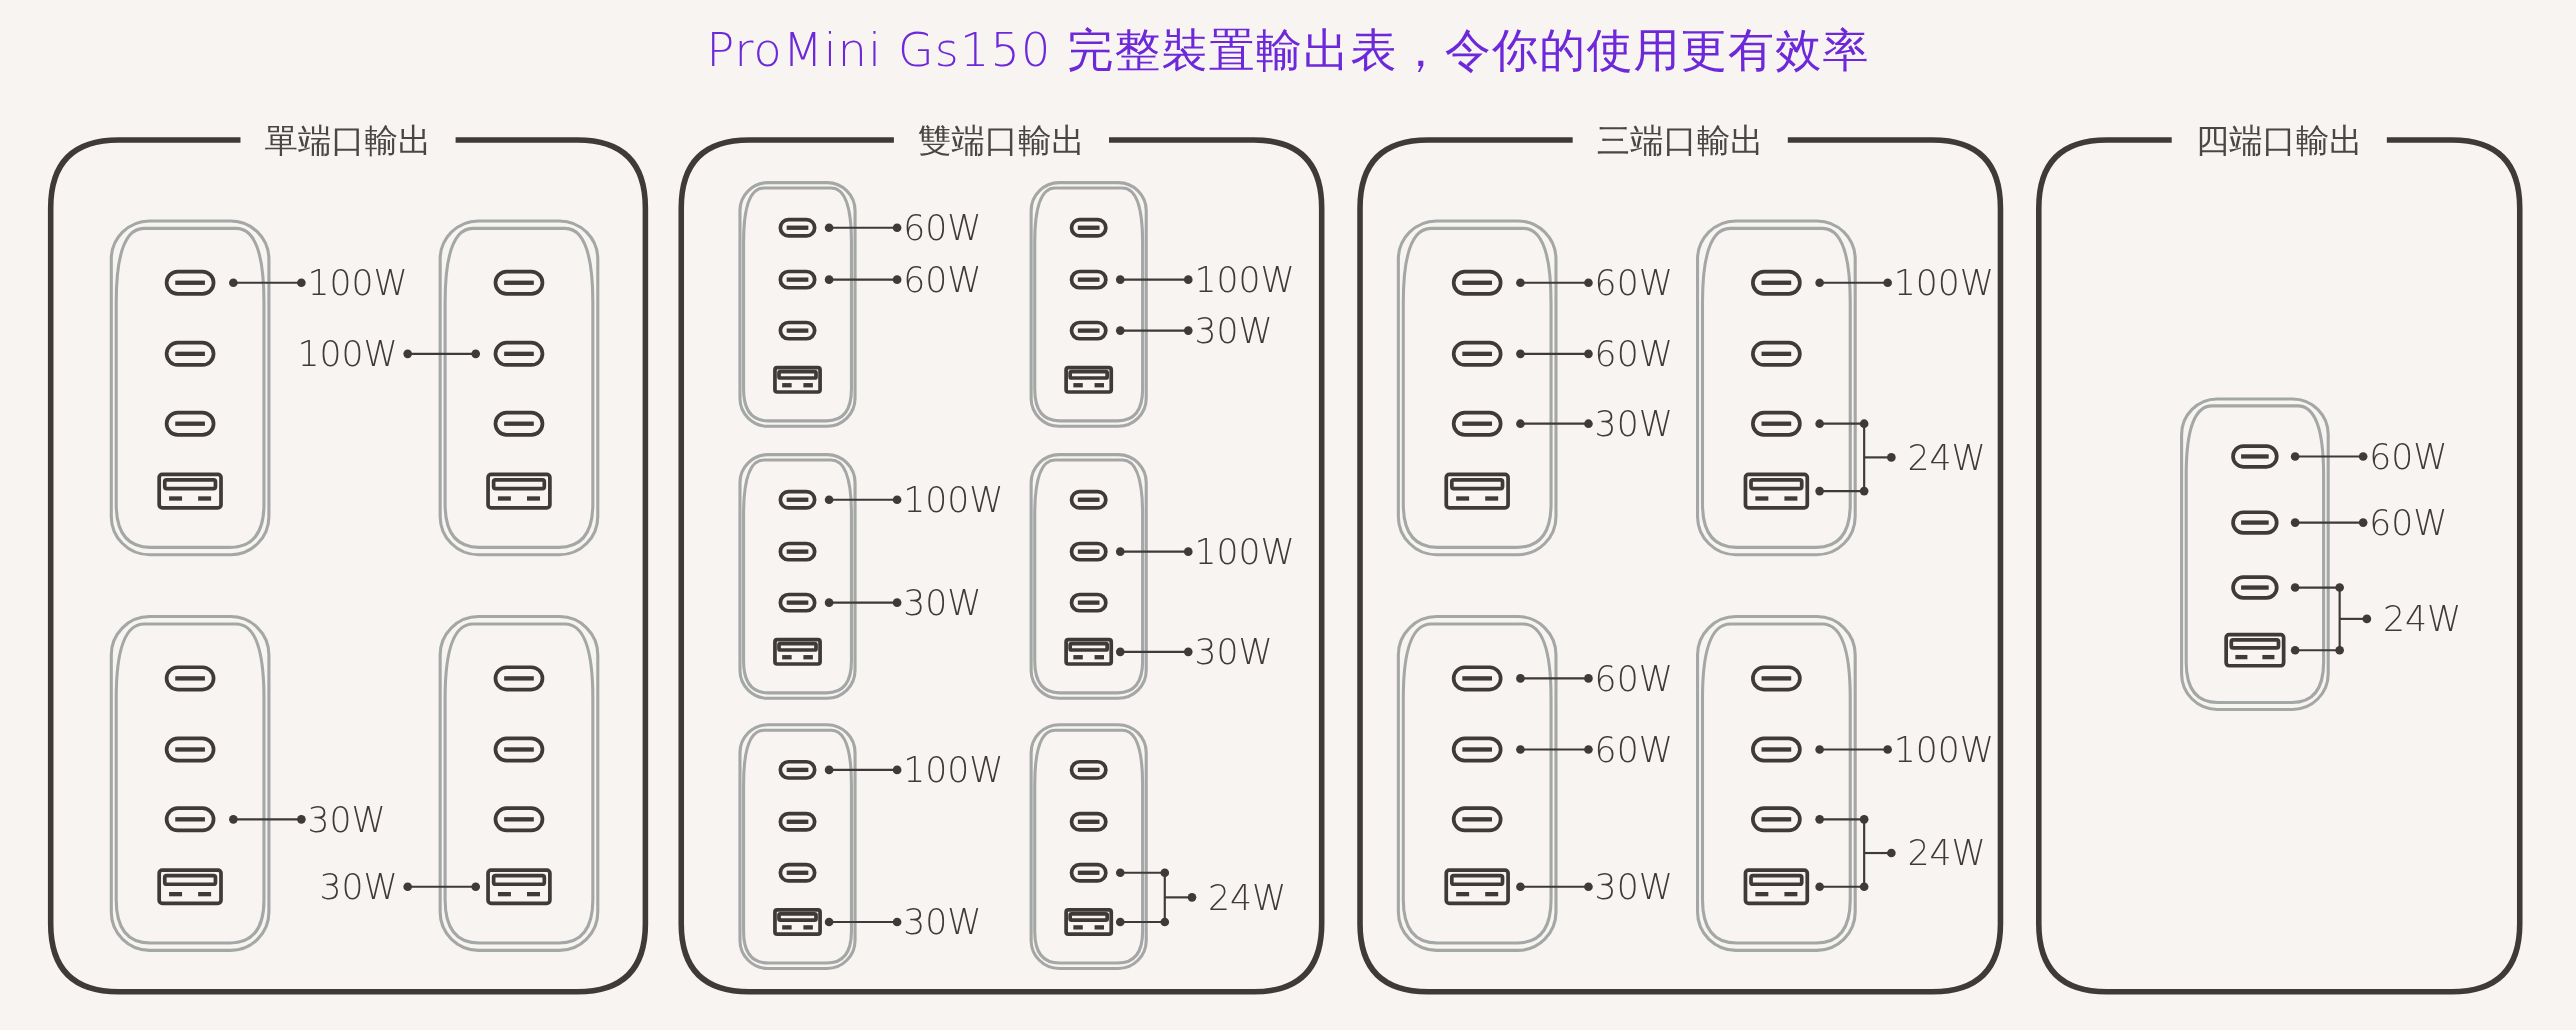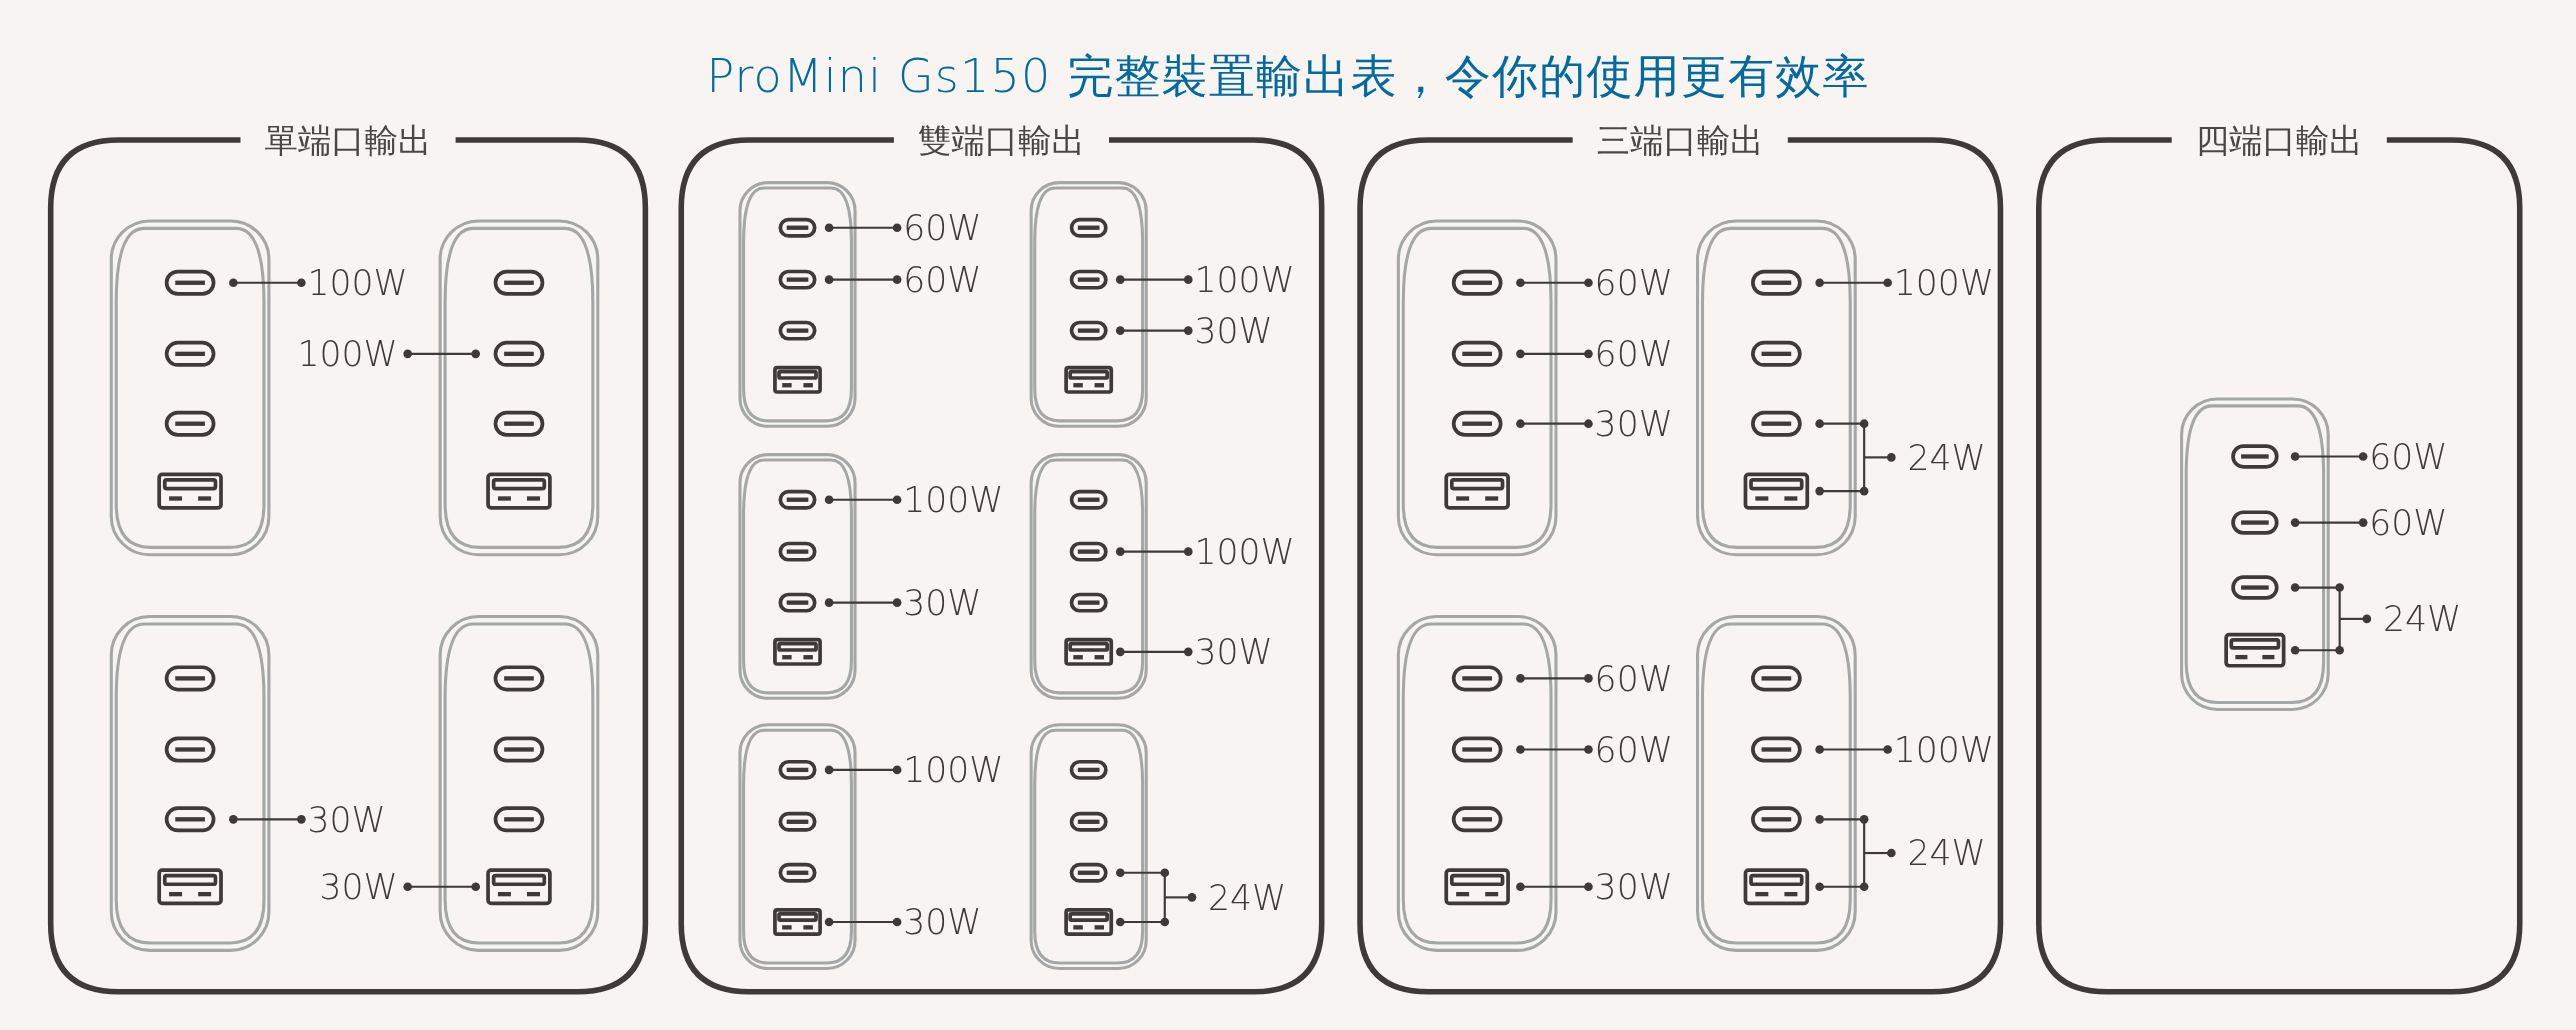--- a/index.html
+++ b/index.html
@@ -1,17 +1,17 @@
 <!DOCTYPE html>
 <html style="font-size:10px"><head>
 <meta charset="utf-8">
 <style>
   html, body { margin: 0; padding: 0; background: #f8f4f1; }
   body { width: 2576px; height: 1031px; overflow: hidden; position: relative; font-family: "DejaVu Sans", sans-serif; }
-  #title { position: absolute; left: 0; top: 46px; width: 2576px; text-align: center; font-size: 46px; color: #0369a1; letter-spacing: 1.2px; font-weight: 300; }
+  #title { position: absolute; left: 0; top: 20px; width: 2576px; text-align: center; font-size: 46px; color: #6d28d9; letter-spacing: 1.2px; font-weight: 300; }
   svg#stage { position: absolute; left: 0; top: 0; }
   .panel-frame { fill: none; stroke: #3f3a39; stroke-width: 9; }
   .panel-title { font-size: 54px; fill: #4a4644; }
   .charger-outer, .charger-inner { fill: none; stroke: #a3a7a6; stroke-width: 5; }
   .port { fill: none; stroke: #3f3a39; stroke-width: 6; }
   .port-line { stroke: #3f3a39; stroke-width: 7; stroke-linecap: butt; }
   .lead { stroke: #3f3a39; stroke-width: 3.5; fill: none; }
   .dot { fill: #3f3a39; }
   .watt { font-size: 56px; fill: #3f3a39; font-family: "DejaVu Sans", sans-serif; font-weight: 300; }
 </style>

